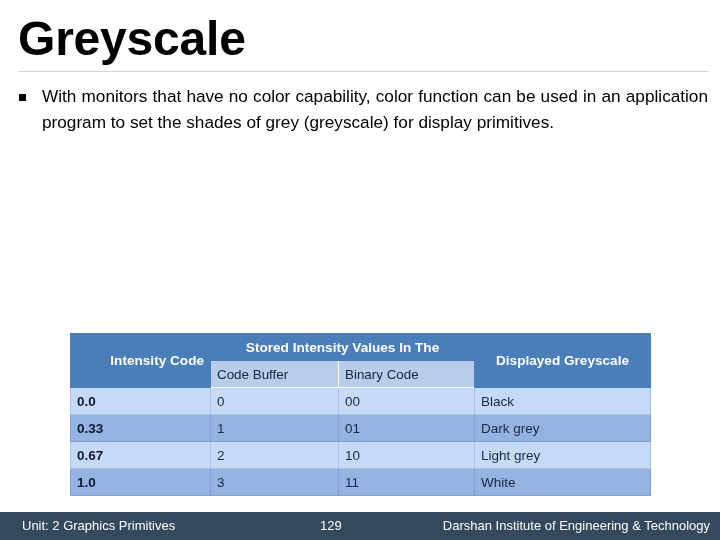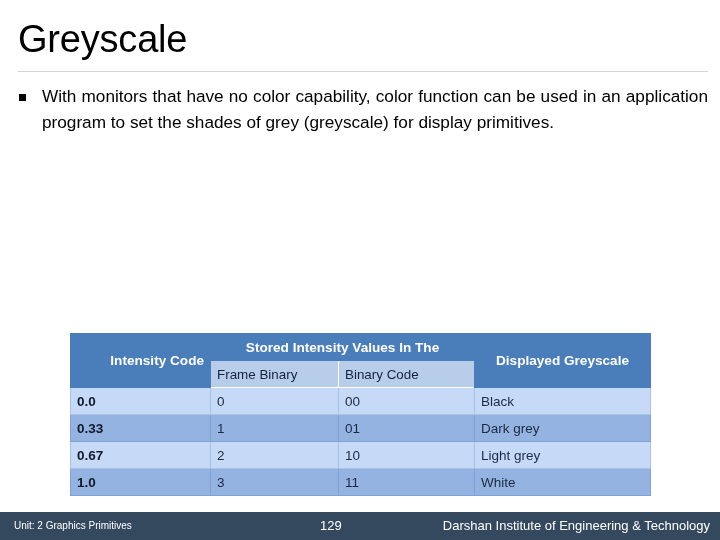--- a/index.html
+++ b/index.html
@@ -13,24 +13,24 @@
     font-family: "Liberation Sans", sans-serif;
     overflow: hidden;
     position: relative;
   }
 
   
   #slide-title {
     position: absolute;
     left: 18px;
     top: 16px;
-    font-size: 38px;
+    font-size: 48px;
     line-height: 46px;
     color: #000000;
-    font-weight: 400;
+    font-weight: 700;
     letter-spacing: -0.2px;
     white-space: nowrap;
   }
   #title-rule {
     position: absolute;
     left: 18px;
     top: 71px;
     width: 690px;
     height: 1px;
     background: #d4d4d4;
@@ -142,23 +142,23 @@
     position: absolute;
     left: 0;
     top: 512px;
     width: 720px;
     height: 28px;
     background: #34495e;
     color: #ffffff;
   }
   #footer-unit {
     position: absolute;
-    left: 14px;
+    left: 22px;
     top: 6px;
-    font-size: 10px;
+    font-size: 13px;
     line-height: 16px;
     white-space: nowrap;
   }
   #footer-page {
     position: absolute;
     left: 320px;
     top: 6px;
     font-size: 13px;
     line-height: 16px;
   }
@@ -195,21 +195,21 @@
     <col style="width:136px">
     <col style="width:176px">
   </colgroup>
   <tbody>
     <tr>
       <td class="th-main leftcol" rowspan="2">Intensity Code</td>
       <td class="th-main" colspan="2">Stored Intensity Values In The</td>
       <td class="th-main" rowspan="2">Displayed Greyscale</td>
     </tr>
     <tr>
-      <td class="th-sub">Frame Binary</td>
+      <td class="th-sub">Code Buffer</td>
       <td class="th-sub">Binary Code</td>
     </tr>
 
     <tr class="row-light">
       <td class="cell-code">0.0</td>
       <td class="cell-val">0</td>
       <td class="cell-val">00</td>
       <td class="cell-val">Black</td>
     </tr>
     <tr class="row-dark">

